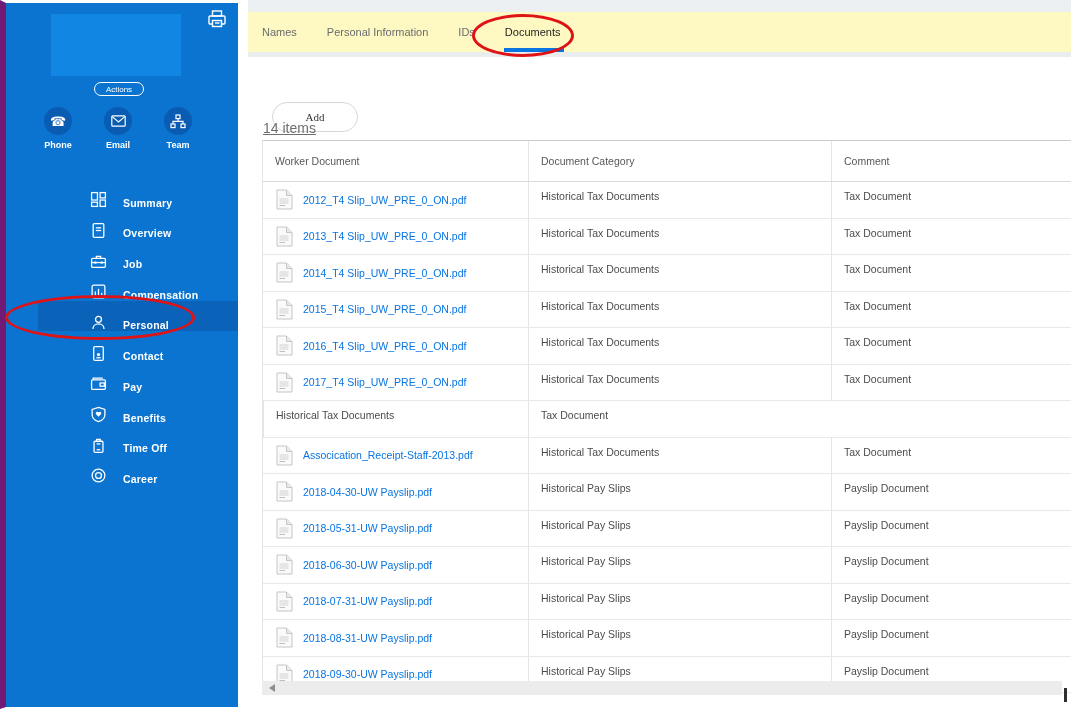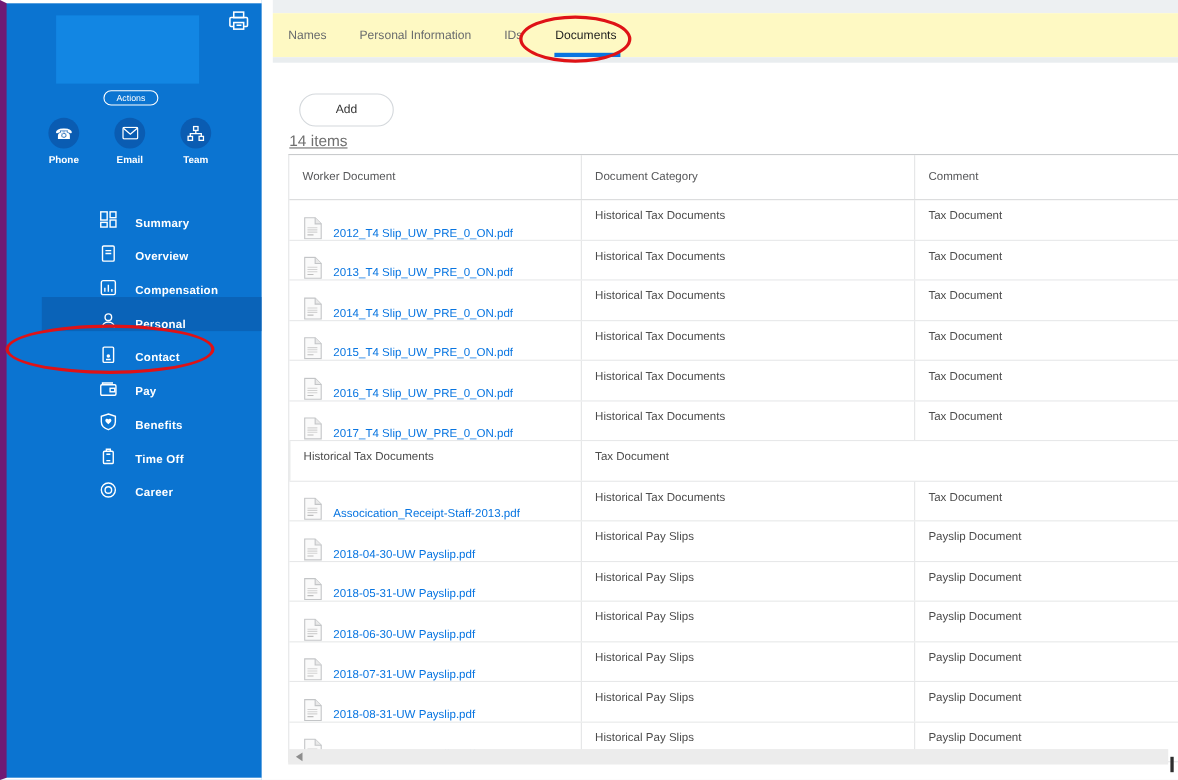--- a/index.html
+++ b/index.html
@@ -26,32 +26,32 @@
 
   
   #main{position:absolute;left:238px;top:0;right:0;bottom:0;background:#fff;}
   .topstrip{position:absolute;left:10px;right:0;top:0;height:12px;background:#edf0f2;}
   .tabbar{position:absolute;left:10px;right:0;top:12px;height:40px;background:#fef9c3;display:flex;align-items:center;padding-left:14px;box-sizing:border-box;}
   .tab{font-size:11px;color:#6a6c6e;margin-right:30px;position:relative;height:40px;line-height:40px;cursor:pointer;}
   .tab.active{color:#1f1f1f;}
   .tab.active::after{content:"";position:absolute;left:-1px;right:-4px;bottom:0;height:4px;background:#0875e1;}
   .tabsep{position:absolute;left:10px;right:0;top:52px;height:5px;background:#e9edef;}
 
-  .add-btn{position:absolute;left:34px;top:85px;width:86px;height:30px;border:1px solid #d4d8dc;border-radius:16px;
-           background:#fff;font-size:11px;color:#333;display:flex;align-items:center;justify-content:center;font-family:Liberation Sans, sans-serif;}
+  .add-btn{position:absolute;left:34px;top:102px;width:86px;height:30px;border:1px solid #d4d8dc;border-radius:16px;
+           background:#fff;font-size:11px;color:#333;display:flex;align-items:center;justify-content:center;font-family:Liberation Serif, serif;}
   .items-count{position:absolute;left:25px;top:120px;font-size:14px;color:#6f6f6f;text-decoration:underline;}
 
   .dtable{position:absolute;left:24px;top:140px;right:0;border-top:1px solid #c9cbcd;border-left:1px solid #e4e5e6;}
   .thead,.trow{display:grid;grid-template-columns:265px 303px auto;}
   .thead{height:40px;border-bottom:1px solid #d9dadb;}
   .thead .cell{display:flex;align-items:center;padding-left:12px;font-size:10.5px;color:#57585a;}
   .trow{height:35.5px;border-bottom:1px solid #e7e8e9;}
   .cell{box-sizing:border-box;overflow:hidden;white-space:nowrap;}
   .c2,.c3{border-left:1px solid #e4e5e6;}
-  .trow .c1{display:flex;align-items:flex-end;padding-left:13px;}
+  .trow .c1{display:flex;align-items:center;padding-left:13px;}
   .trow .c2,.trow .c3{padding:8px 0 0 12px;font-size:10.5px;color:#4c4c4c;}
   .file-icon{width:17px;height:21px;display:inline-block;margin-right:10px;flex:none;}
   .doc-link{font-size:10.5px;color:#0875e1;text-decoration:none;}
 
   .hscroll{position:absolute;left:24px;right:9px;top:681px;height:14px;background:#ececec;}
   .hs-arrow{position:absolute;left:7px;top:3px;width:0;height:0;border-top:4px solid transparent;border-bottom:4px solid transparent;border-right:6px solid #8e8e8e;}
   .scroll-end{position:absolute;left:1064px;top:688px;width:3px;height:14px;background:#2e2e2e;}
 
   
   .red-ellipse{position:absolute;border:3px solid #df1216;border-radius:50%;z-index:40;pointer-events:none;}
@@ -126,20 +126,32 @@
             <rect x="3" y="1.5" width="10" height="13" rx="1"></rect>
               <line x1="5.5" y1="5.5" x2="10.5" y2="5.5"></line>
               <line x1="5.5" y1="8" x2="10.5" y2="8"></line>
           </svg>
           </span>
         <span class="ml">Overview</span>
       </li>
       <li>
         <span class="mi">
           <svg width="17" height="17" viewBox="0 0 16 16" fill="none" stroke="#fff" stroke-width="1.2">
+            <rect x="1.5" y="5" width="13" height="8.5" rx="1"></rect>
+              <path d="M6 5 V3.2 H10 V5"></path>
+              <line x1="1.5" y1="9" x2="14.5" y2="9"></line>
+            <rect x="4" y="8" width="2" height="2" fill="#fff" stroke="none"></rect>
+              <rect x="10" y="8" width="2" height="2" fill="#fff" stroke="none"></rect>
+          </svg>
+          </span>
+        <span class="ml">Job</span>
+      </li>
+      <li>
+        <span class="mi">
+          <svg width="17" height="17" viewBox="0 0 16 16" fill="none" stroke="#fff" stroke-width="1.2">
             <rect x="2" y="2" width="12" height="12" rx="1.5"></rect>
               <line x1="5" y1="11.5" x2="5" y2="8"></line>
               <line x1="8" y1="11.5" x2="8" y2="5.5"></line>
               <line x1="11" y1="11.5" x2="11" y2="9.2"></line>
           </svg>
           </span>
         <span class="ml">Compensation</span>
       </li>
       <li class="selected">
         <span class="mi">

